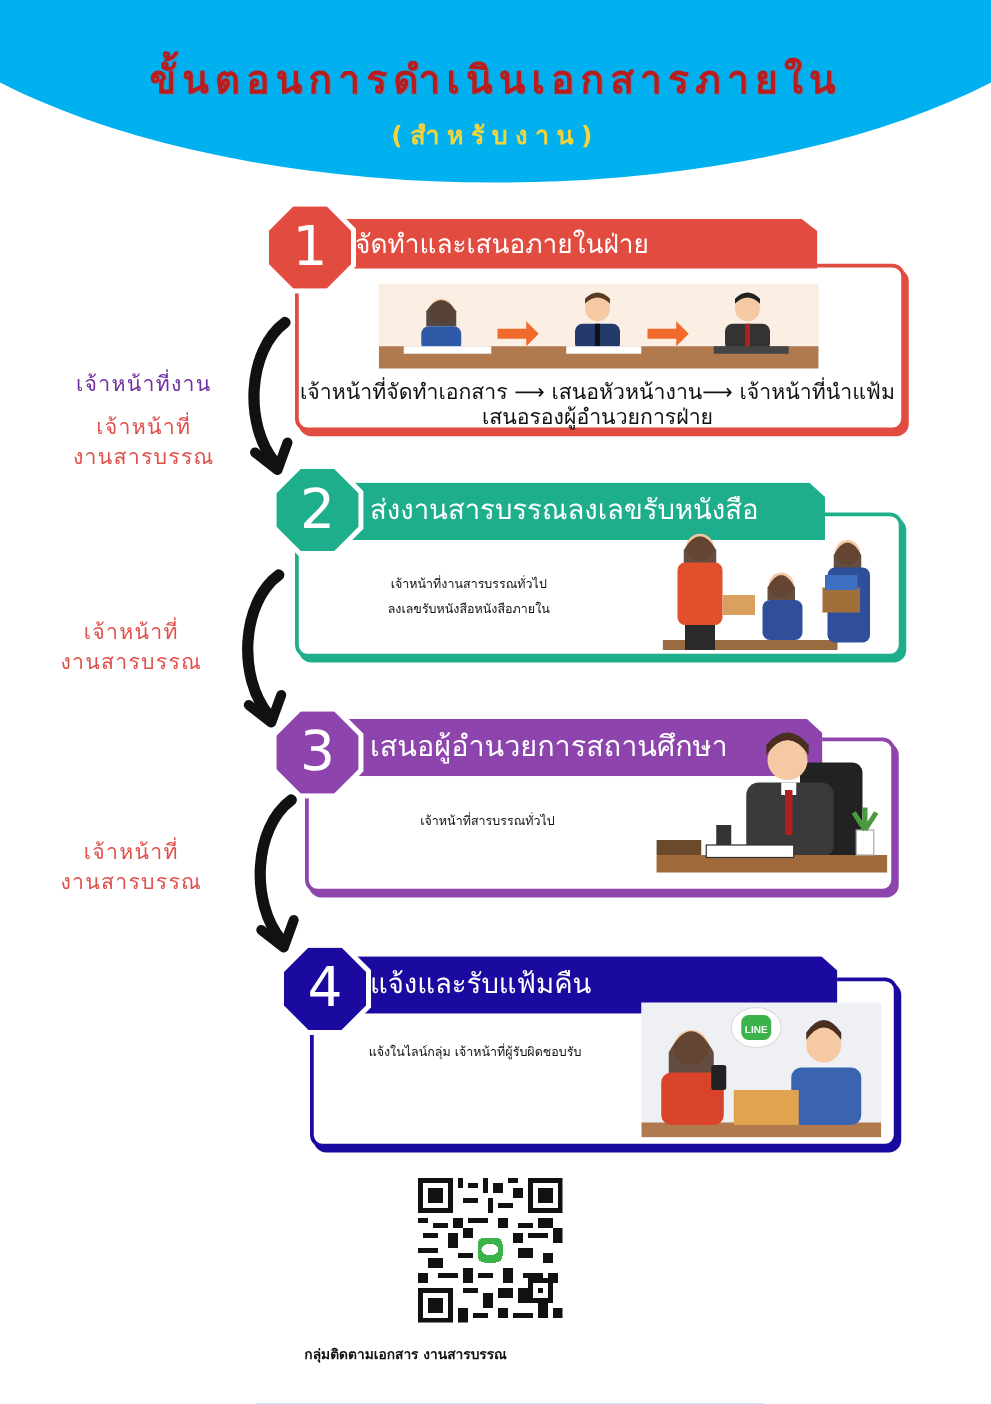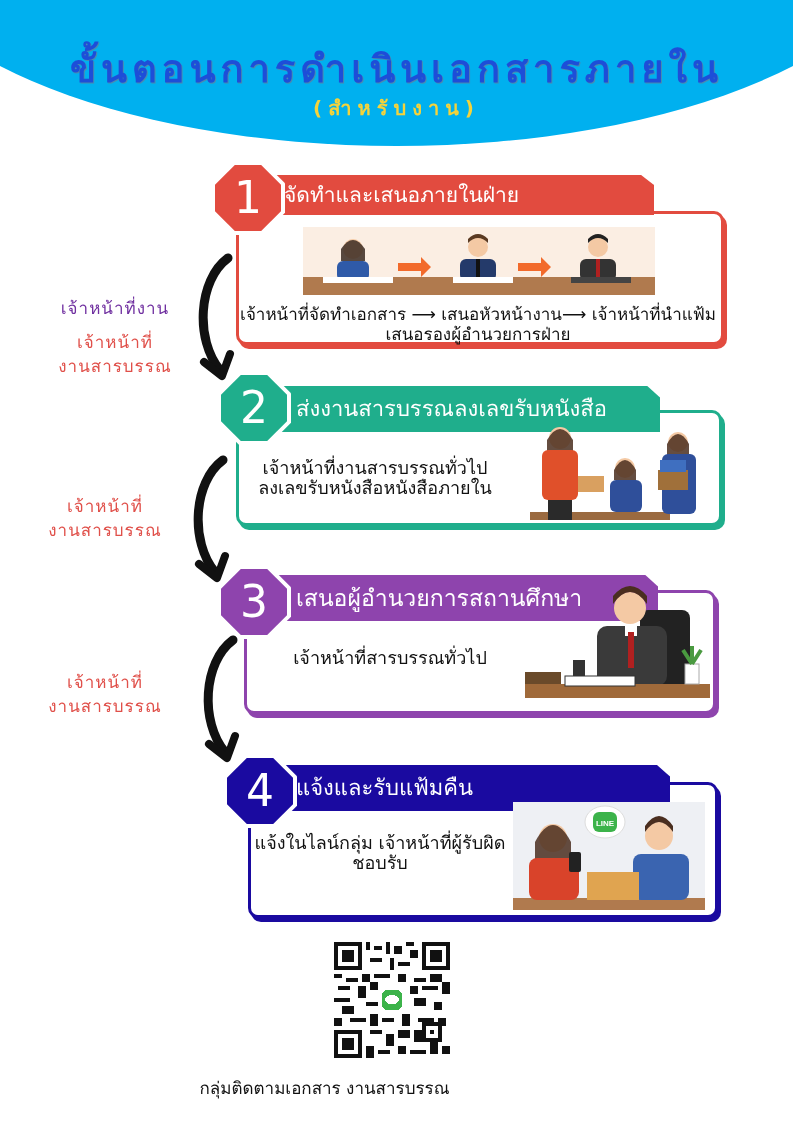--- a/index.html
+++ b/index.html
@@ -9,21 +9,21 @@
     font-family: "DejaVu Sans", "Liberation Sans", sans-serif;
   }
   .header-bg {
     position: absolute; left: -120px; top: -300px; width: 1033px; height: 446px;
     background: #00b0ef; border-radius: 50%;
   }
   .title {
     position: absolute; left: 0; width: 793px; text-align: center;
     font-weight: bold; letter-spacing: 5px;
   }
-  .title-main { top: 38px; font-size: 38px; color: #1d4ed8; text-shadow: 1px 1px 0 #4a8ab0; }
+  .title-main { top: 38px; font-size: 31px; color: #b91c1c; text-shadow: 1px 1px 0 #4a8ab0; }
   .title-sub { top: 92px; font-size: 20px; color: #f5d33a; letter-spacing: 6px; }
 
   .side-label {
     position: absolute; text-align: center; font-size: 17px; line-height: 24px;
     letter-spacing: 1px;
   }
   .arrow { position: absolute; }
 
   .step { position: absolute; }
   .card {
@@ -40,28 +40,28 @@
     position: absolute; width: 66px; height: 66px; color: #fff;
     font-size: 44px; line-height: 66px; text-align: center;
     clip-path: polygon(30% 0, 70% 0, 100% 30%, 100% 70%, 70% 100%, 30% 100%, 0 70%, 0 30%);
     outline: none;
   }
   .badge-ring {
     position: absolute; width: 74px; height: 74px; background: #fff;
     clip-path: polygon(30% 0, 70% 0, 100% 30%, 100% 70%, 70% 100%, 30% 100%, 0 70%, 0 30%);
   }
   .desc {
-    position: absolute; font-size: 18px; color: #111; text-align: center; line-height: 20px;
+    position: absolute; font-size: 10px; color: #111; text-align: center; line-height: 20px;
   }
   .illus {
     position: absolute; overflow: hidden;
   }
   .qr-caption {
     position: absolute; left: 0; width: 649px; top: 1074px; text-align: center;
-    font-size: 17px; color: #111;
+    font-size: 11px; color: #111; font-weight: bold;
   }
 </style>
 </head>
 <body>
 
 <div class="header-bg"></div>
 <div class="title title-main">ขั้นตอนการดำเนินเอกสารภายใน</div>
 <div class="title title-sub">(สำหรับงาน)</div>
 
 <div class="side-label" style="left:40px; top:296px; width:150px; color:#7030a0;">เจ้าหน้าที่งาน</div>

